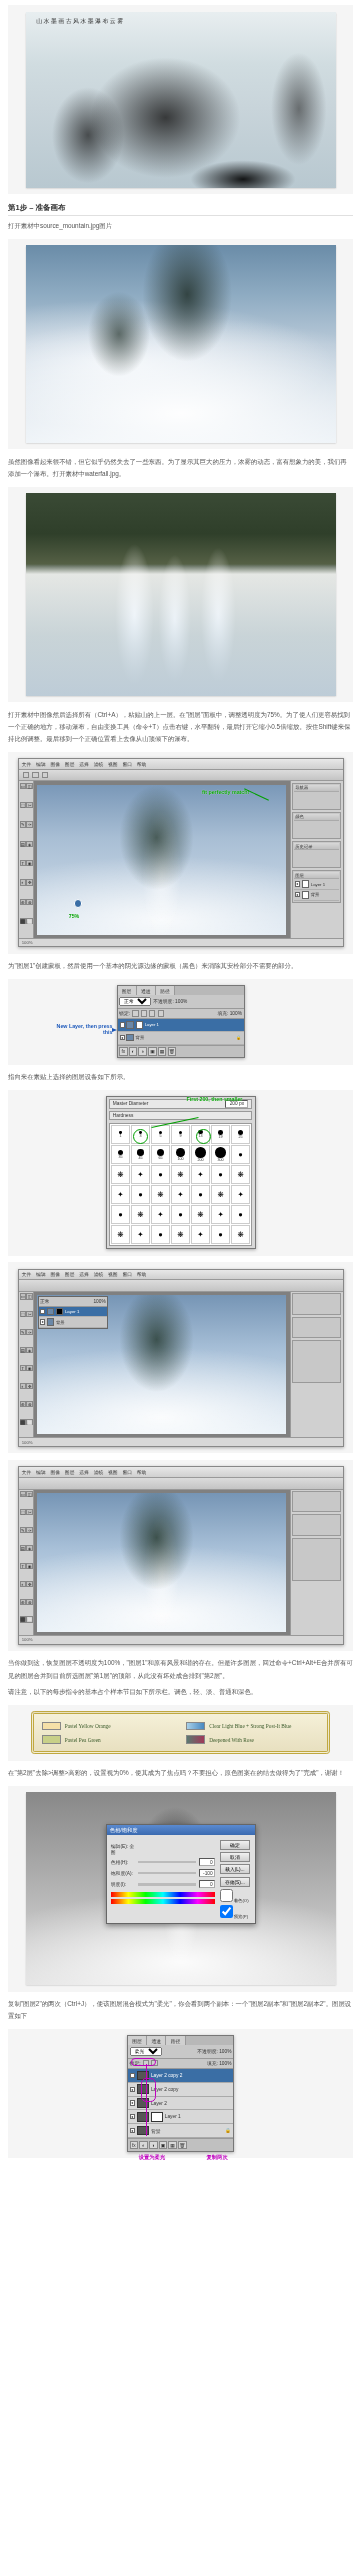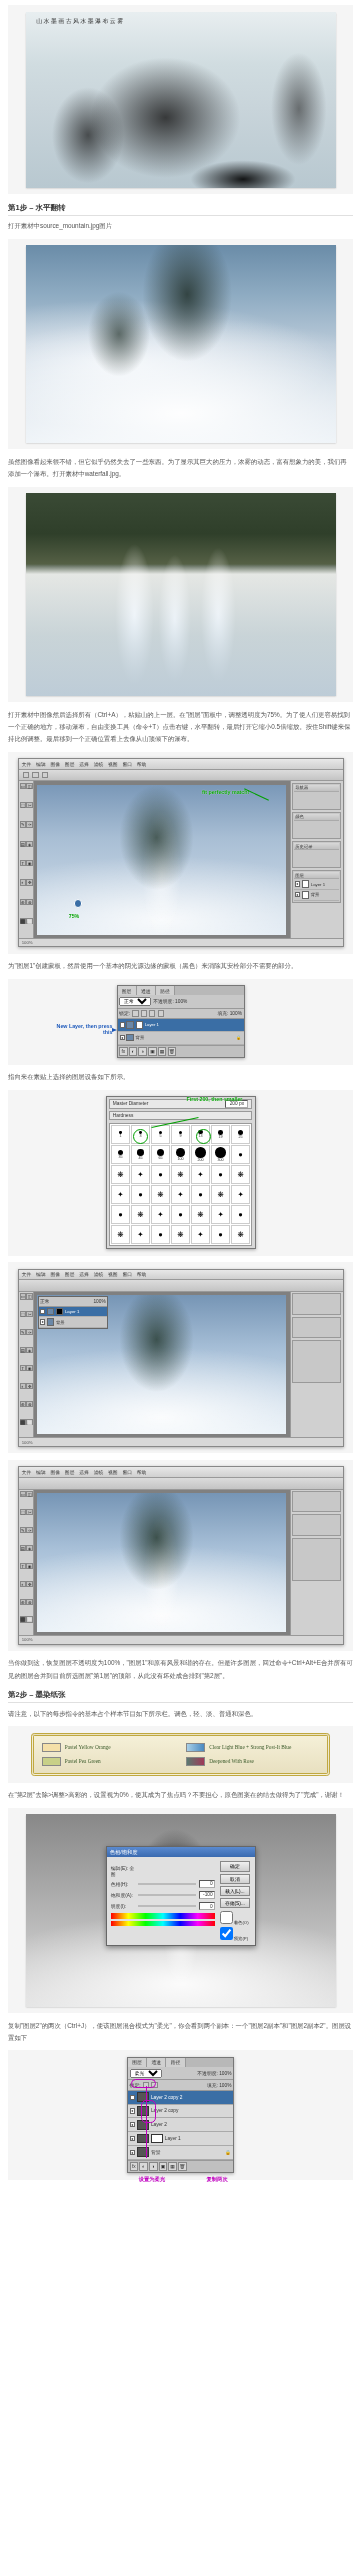--- a/index.html
+++ b/index.html
@@ -234,21 +234,21 @@
 <div class="article">
 
   <div class="hero">
     <div class="ink-painting">
       <div class="calligraphy">山 水 墨 画
 古 风 水 墨
 瀑 布 云 雾</div>
     </div>
   </div>
 
-  <h3 class="step-title">第1步 – 水平翻转</h3>
+  <h3 class="step-title">第1步 – 准备画布</h3>
   <p class="para">打开素材中source_mountain.jpg图片</p>
 
   <div class="img-wrap">
     <div class="mtn-clouds"></div>
   </div>
 
   <p class="para">虽然图像看起来很不错，但它似乎仍然失去了一些东西。为了显示其巨大的压力，浓雾的动态，富有想象力的美，我们再添加一个瀑布。打开素材中waterfall.jpg。</p>
 
   <div class="img-wrap">
     <div class="waterfall"></div>
@@ -653,21 +653,20 @@
           <div class="ps-panel" style="min-height:21.4px;"></div>
           <div class="ps-panel" style="min-height:43px;"></div>
         </div>
       </div>
       <div class="ps-status">100%</div>
     </div>
   </div>
 
   <p class="para">当你做到这，恢复图层不透明度为100%，"图层1"和原有风景和谐的存在。但是许多图层，回过命令+Ctrl+Alt+E合并所有可见的图层合并到目前所选图层"第1层"的顶部，从此没有坏处成合排到"第2层"。</p>
 
-  <h3 class="step-title">第2步 – 墨染纸张</h3>
   <p class="para">请注意，以下的每步指令的基本占个样本节目如下所示栏。调色，轻、淡、普通和深色。</p>
 
   <div class="img-wrap">
     <div class="swatch-strip">
       <div class="swatch-col">
         <div class="swatch-row">
           <div class="swatch-box" style="background:#f5e0a8"></div>
           <span class="swatch-label">Pastel Yellow Orange</span>
         </div>
         <div class="swatch-row">

